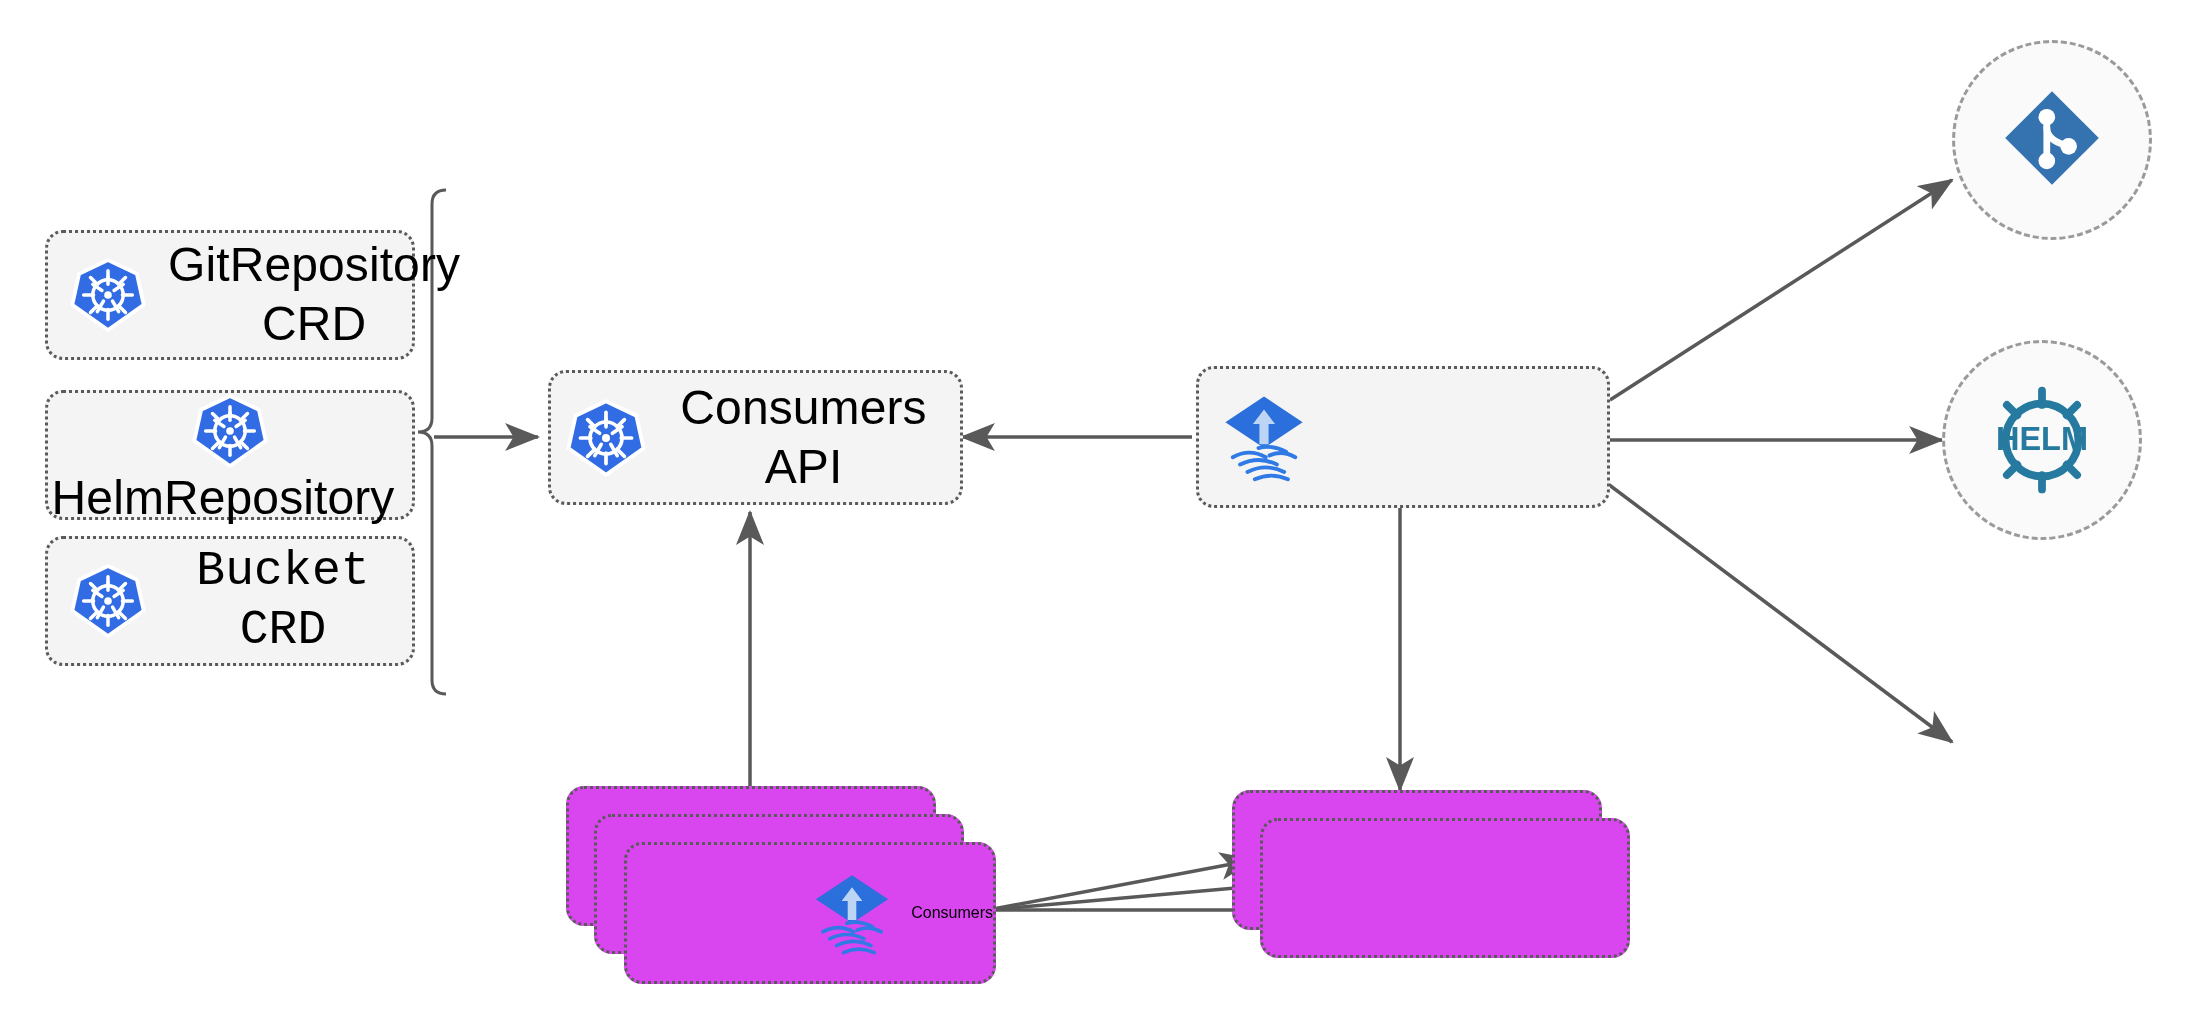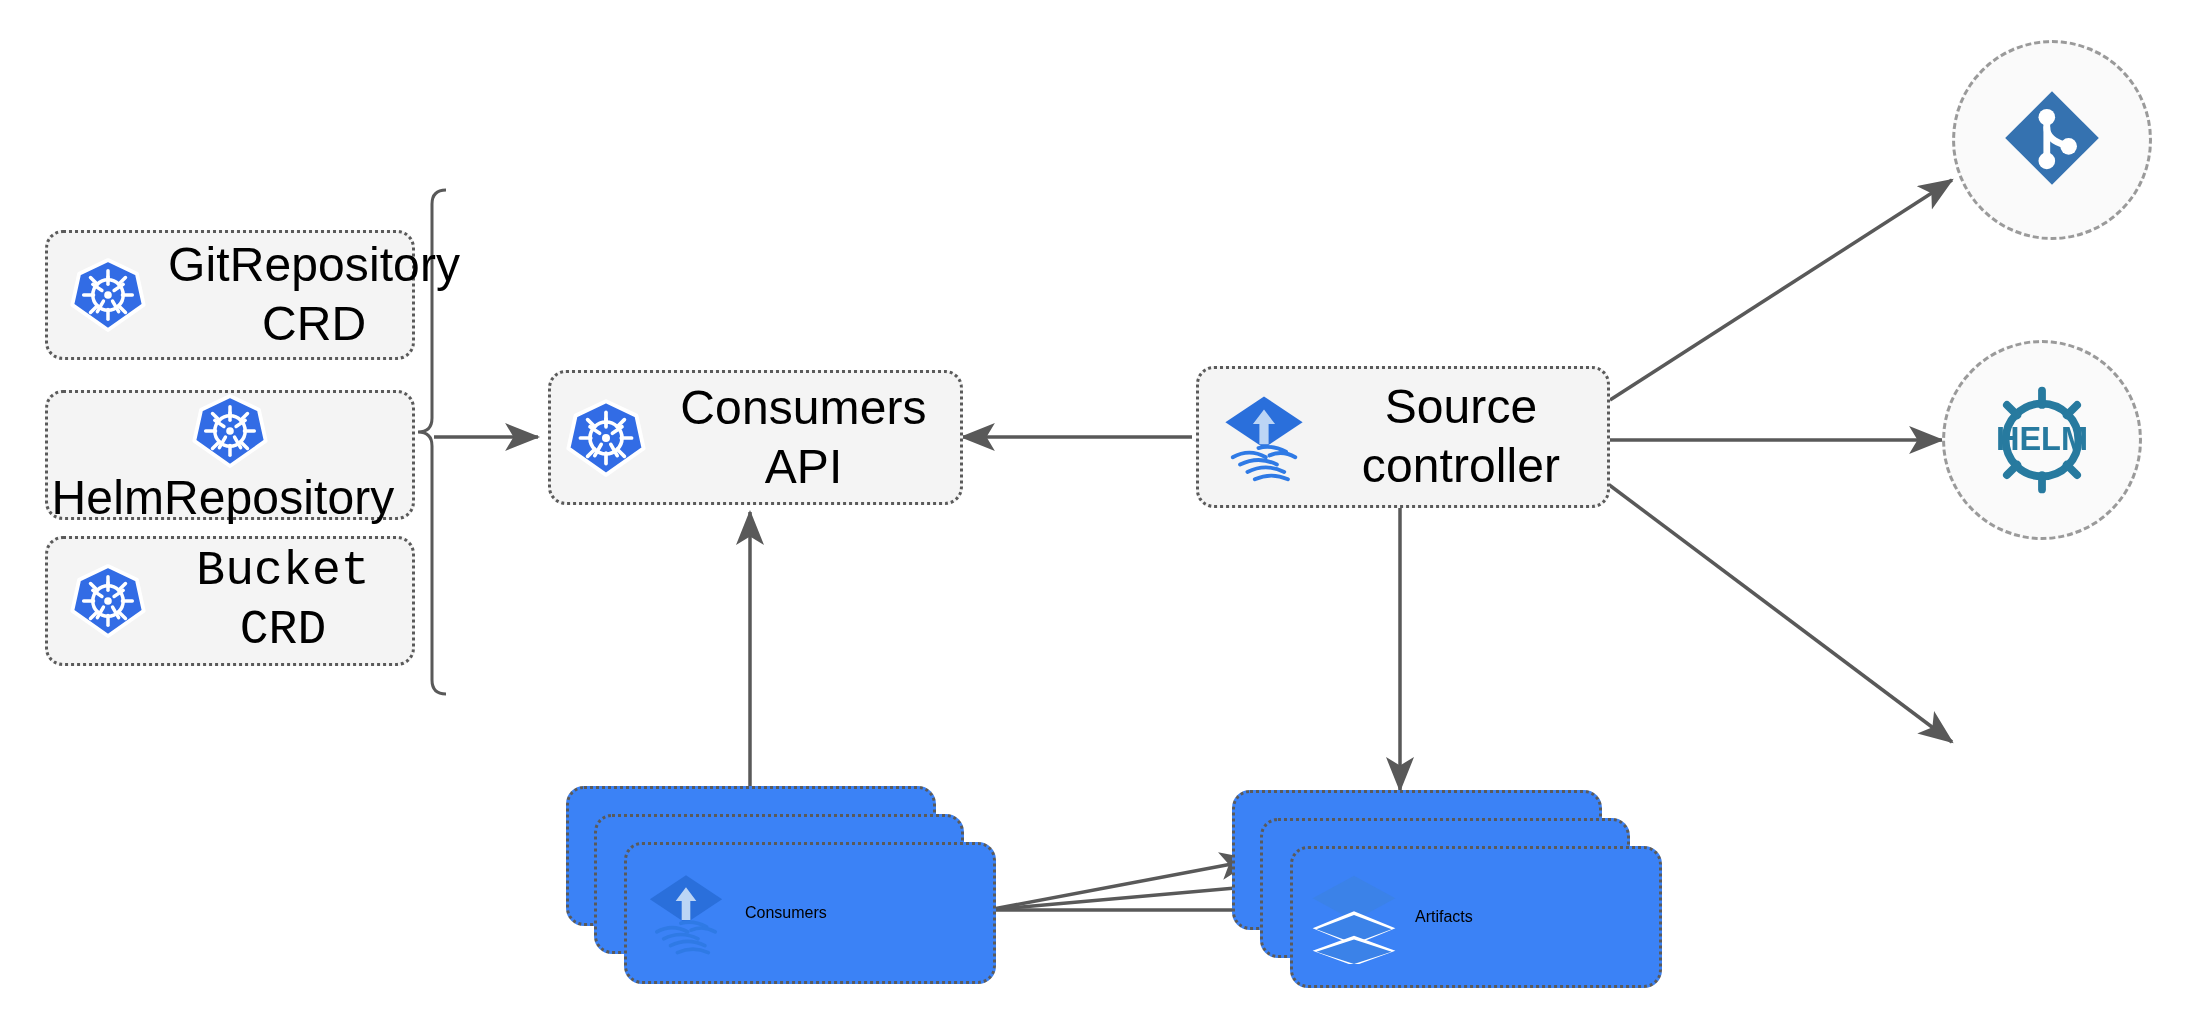--- a/index.html
+++ b/index.html
@@ -52,23 +52,24 @@
     justify-content: center;
   }
   
   .stack {
     position: absolute;
     z-index: 4;
   }
   .stack .card {
     position: absolute;
     box-sizing: border-box;
-    background: #3b82f6;
+    background: #d946ef;
     border: 3px dotted #5a5a5a;
     border-radius: 18px;
+    justify-content: flex-end;
   }
   .stack .card.front {
     display: flex;
     align-items: center;
     z-index: 3;
   }
   .stack .card.mid  { z-index: 2; }
   .stack .card.back { z-index: 1; }
 
   
@@ -232,22 +233,20 @@
         <g stroke="#2f7ae5" stroke-width="4.2" stroke-linecap="round" fill="none">
           <path d="M16,72 Q34,62 52,72"></path>
           <path d="M24,80 Q44,70 64,80"></path>
           <path d="M32,88 Q52,78 72,88"></path>
           <path d="M40,96 Q58,88 76,96"></path>
           <path d="M44,62 Q58,58 74,66"></path>
           <path d="M56,70 Q70,64 84,72"></path>
         </g>
       </svg>
     </span>
-    <span class="lbl">Source
-controller</span>
   </div>
 
   <div class="stack" style="left:566px; top:786px; width:430px; height:200px;">
     <div class="card back" style="left:0;   top:0;   width:370px; height:140px;"></div>
     <div class="card mid" style="left:28px; top:28px; width:370px; height:140px;"></div>
     <div class="card front" style="left:58px; top:56px; width:372px; height:142px;">
       <span class="ico" style="width:118px; display:flex; align-items:center; justify-content:center;">
         <svg width="86" height="86" viewBox="0 0 100 100">
           <polygon points="50,6 92,34 50,62 8,34" fill="#2a6fdb"></polygon>
           <path d="M50,20 L62,36 L55,36 L55,58 L45,58 L45,36 L38,36 Z" fill="#bcd5f5"></path>
@@ -261,32 +260,20 @@
           </g>
         </svg>
       </span>
       <span class="lbl">Consumers</span>
     </div>
   </div>
 
   <div class="stack" style="left:1232px; top:790px; width:430px; height:200px;">
     <div class="card back" style="left:0;   top:0;   width:370px; height:140px;"></div>
     <div class="card mid" style="left:28px; top:28px; width:370px; height:140px;"></div>
-    <div class="card front" style="left:58px; top:56px; width:372px; height:142px;">
-      <span class="ico" style="width:122px; display:flex; align-items:center; justify-content:center;">
-        <svg width="94" height="94" viewBox="0 0 100 100">
-          <polygon points="50,6 94,30 50,54 6,30" fill="#3b82e8"></polygon>
-          <polygon points="50,44 94,62 50,80 6,62" fill="#ffffff"></polygon>
-          <polygon points="50,48 90,63 50,78 10,63" fill="#3b82e8"></polygon>
-          <polygon points="50,70 94,86 50,102 6,86" fill="#ffffff"></polygon>
-          <polygon points="50,74 90,87 50,100 10,87" fill="#3b82e8"></polygon>
-        </svg>
-      </span>
-      <span class="lbl">Artifacts</span>
-    </div>
   </div>
 
   <div class="circle" style="left:1952px; top:40px; width:200px; height:200px;">
     <span>
       <svg width="104" height="104" viewBox="0 0 100 100">
         <polygon points="50,5 95,50 50,95 5,50" fill="#3572b0"></polygon>
         <g stroke="#ffffff" stroke-width="6.5" fill="none" stroke-linecap="round">
           <line x1="45" y1="32" x2="45" y2="70"></line>
           <path d="M45,40 Q45,52 63,57"></path>
         </g>

